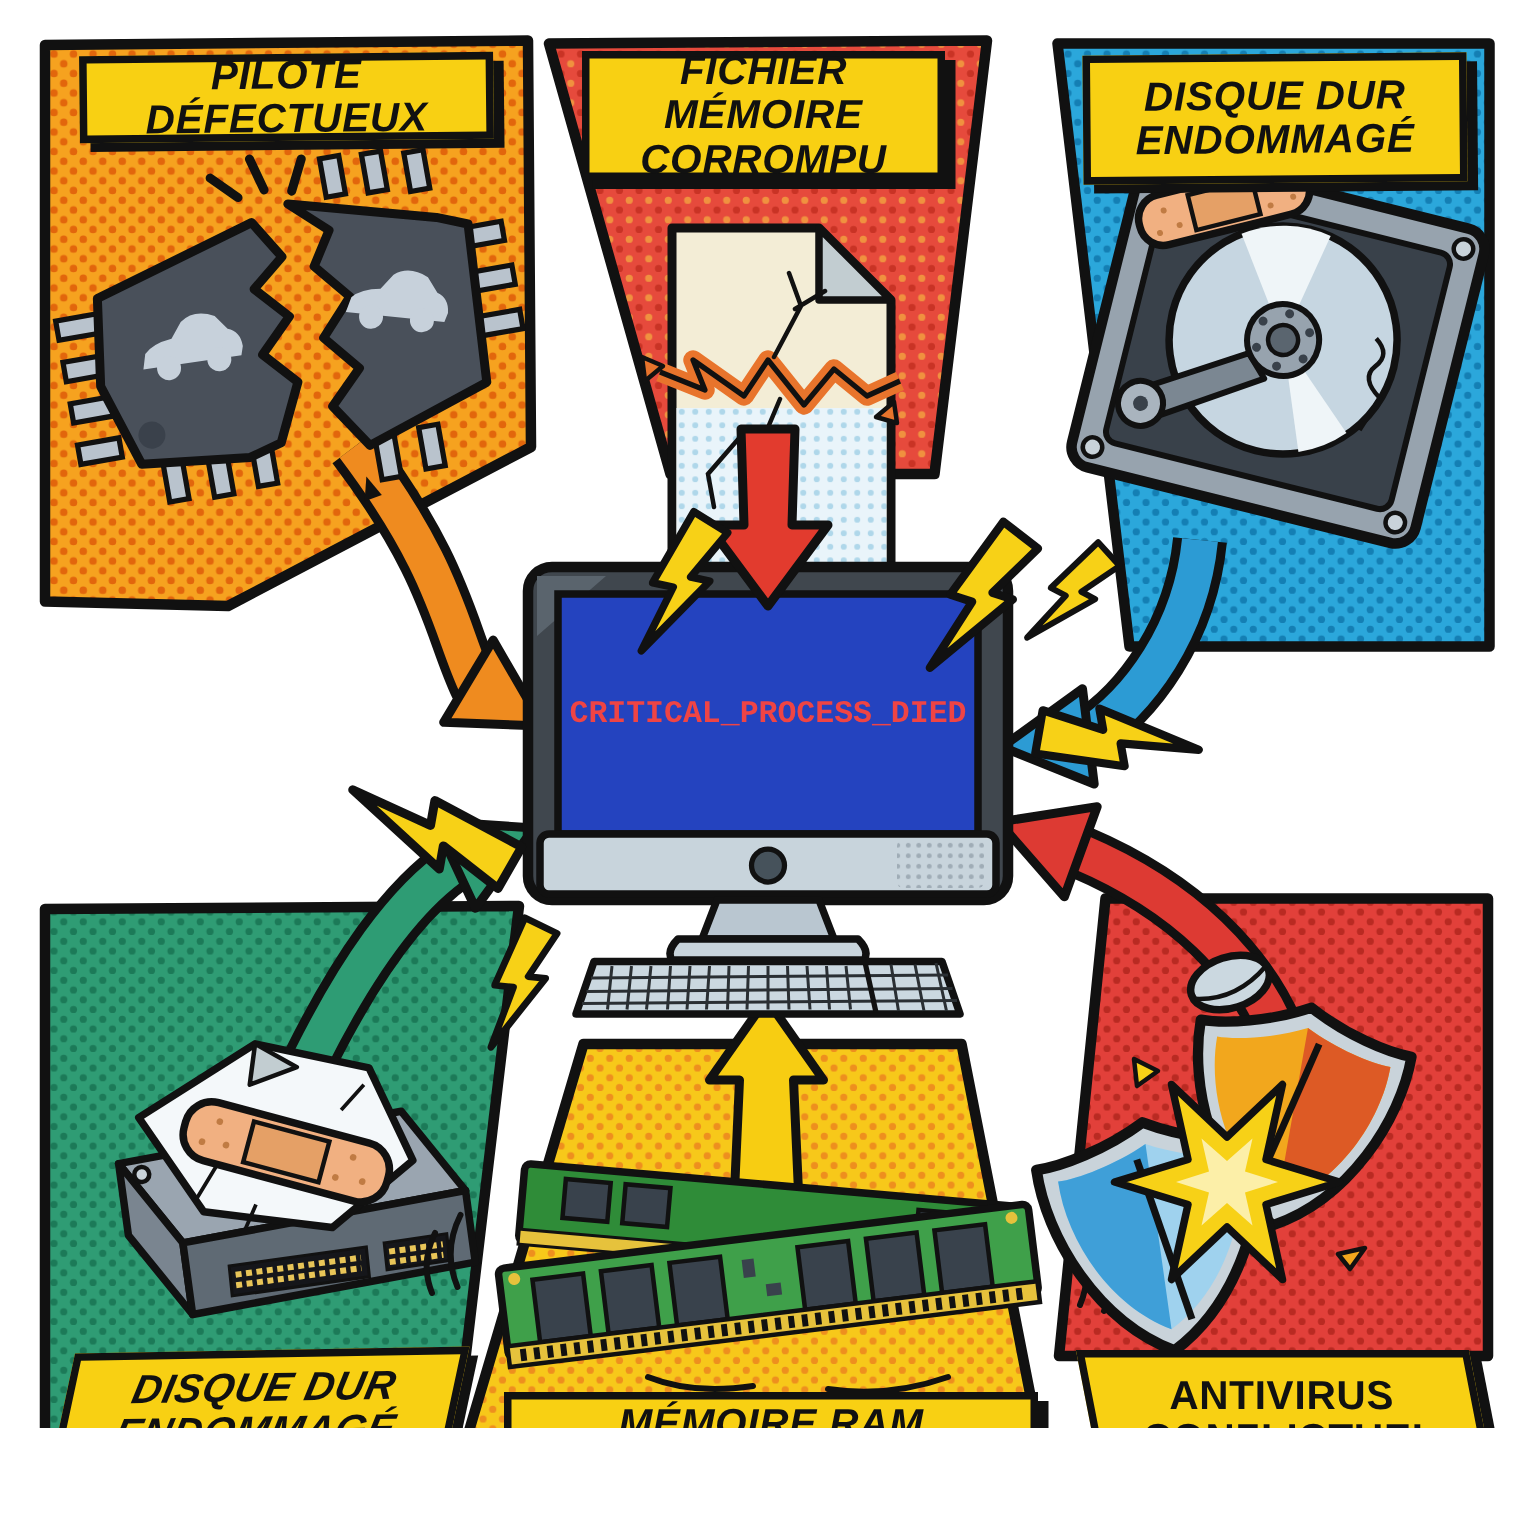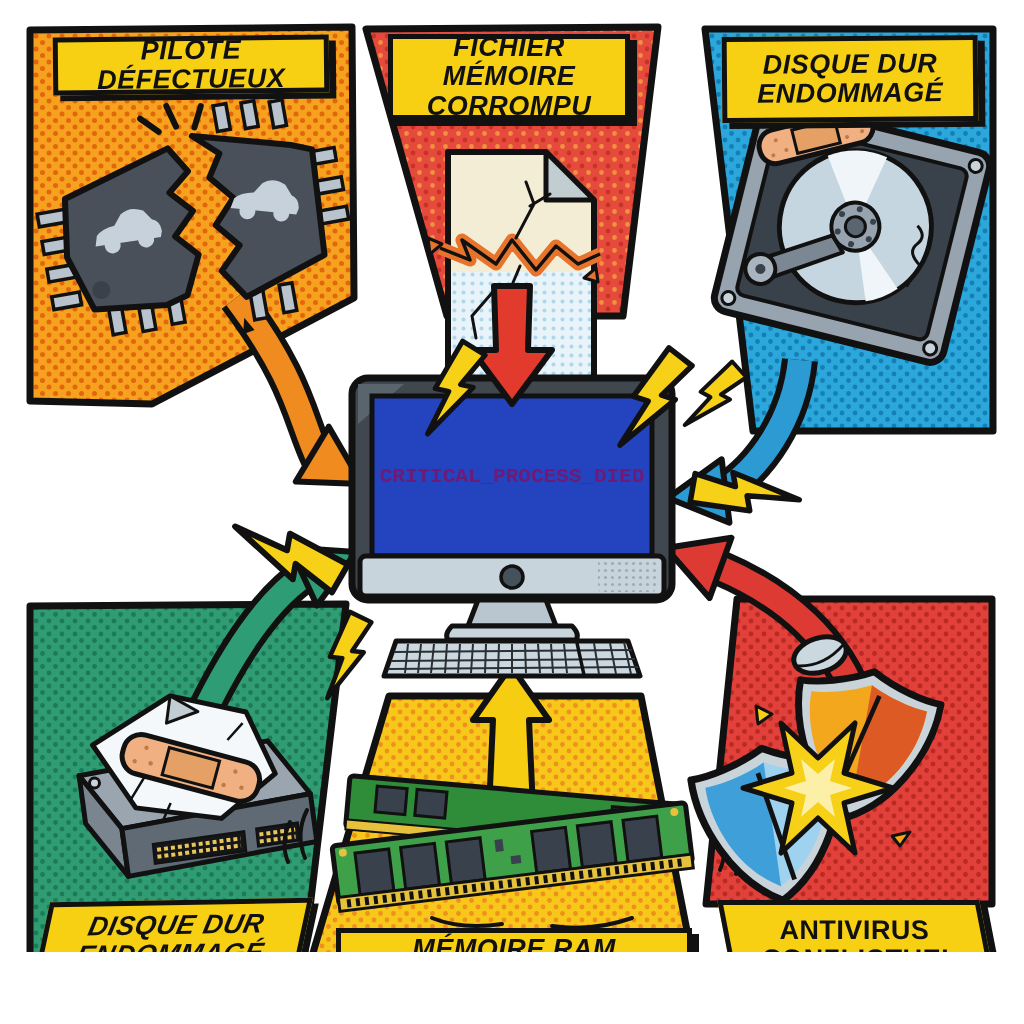--- a/index.html
+++ b/index.html
@@ -10,21 +10,21 @@
           background:#F8D013;border:5px solid #111;box-shadow:7px 6px 0 #111;color:#111;
           font:italic 800 27px/1.08 "Liberation Sans",sans-serif;letter-spacing:.5px;
           box-sizing:border-box;padding:4px 6px;}
   #label-pilote   {left:53px;  top:36px;  width:276px; height:58px; transform:rotate(-.6deg);}
   #label-fichier  {left:388px; top:34px;  width:242px; height:86px;}
   #label-disque-h {left:722px; top:36px;  width:256px; height:86px; transform:rotate(-.5deg);}
   #label-disque-b {left:42px;  top:900px; width:262px; height:80px; transform:skewX(-13deg) rotate(-1deg);}
   #label-memoire  {left:336px; top:928px; width:356px; height:72px;}
   #label-antivirus{left:726px; top:900px; width:262px; height:90px; transform:skewX(11deg);}
   .bsod{position:absolute;left:372px;top:396px;width:280px;height:160px;display:flex;
-        align-items:center;justify-content:center;color:#701a75;
+        align-items:center;justify-content:center;color:#ef4444;
         font:700 21px "Liberation Mono",monospace;white-space:nowrap;}
 </style>
 </head>
 <body>
 
 <div class="stage">
 <svg width="1024" height="1024" viewBox="0 0 1024 1024">
   <defs>
     <pattern id="dotsOrange" width="13" height="13" patternUnits="userSpaceOnUse">
       <rect width="13" height="13" fill="#F6A21F"></rect>

